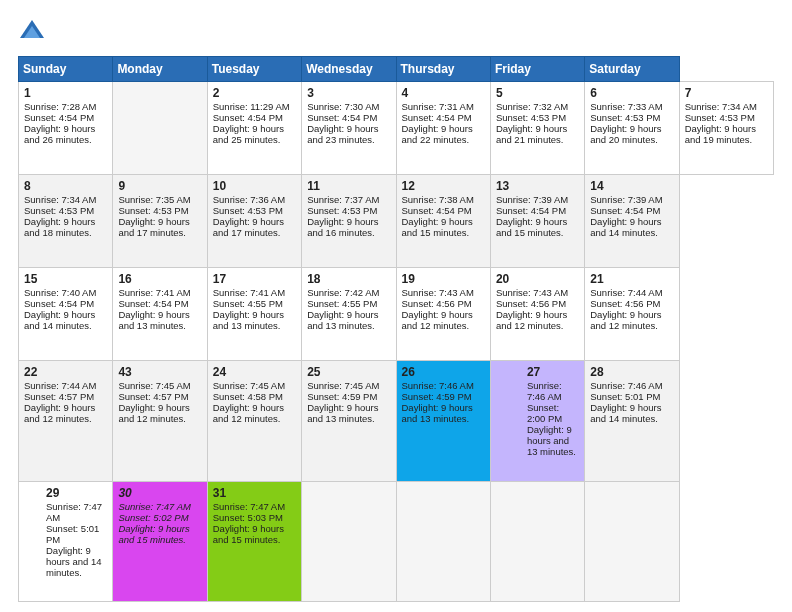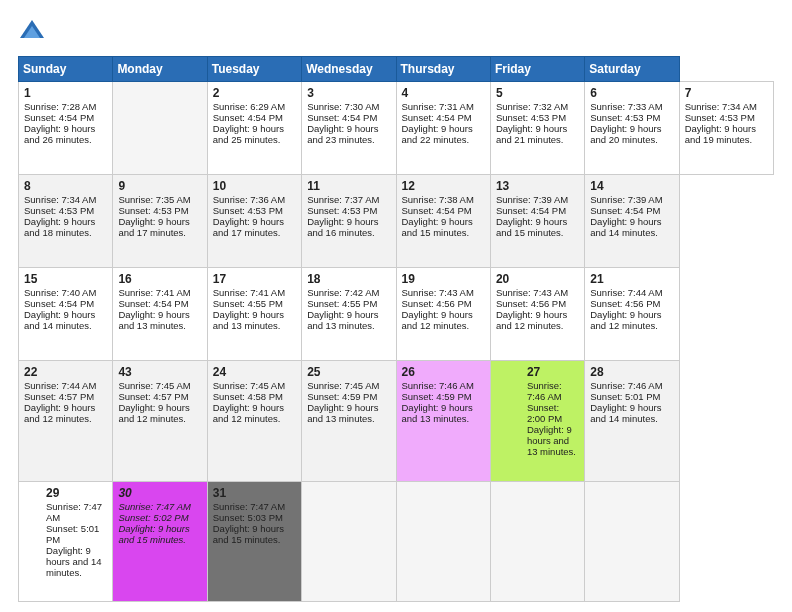--- a/index.html
+++ b/index.html
@@ -130,21 +130,21 @@
           <th>Wednesday</th>
           <th>Thursday</th>
           <th>Friday</th>
           <th>Saturday</th>
         </tr>
     </thead>
     <tbody id="calendar-body">
     <tr>
           <td style="background: rgb(255, 255, 255);"><span class="day-num">1</span><span>Sunrise: 7:28 AM</span><br><span>Sunset: 4:54 PM</span><br><span>Daylight: 9 hours and 26 minutes.</span></td>
           <td class="empty-cell" style="background: rgb(255, 255, 255);"></td>
-          <td style="background: rgb(255, 255, 255);"><span class="day-num">2</span><span>Sunrise: 6:29 AM</span><br><span>Sunset: 4:54 PM</span><br><span>Daylight: 9 hours and 25 minutes.</span></td>
+          <td style="background: rgb(255, 255, 255);"><span class="day-num">2</span><span>Sunrise: 11:29 AM</span><br><span>Sunset: 4:54 PM</span><br><span>Daylight: 9 hours and 25 minutes.</span></td>
           <td style="background: rgb(255, 255, 255);"><span class="day-num">3</span><span>Sunrise: 7:30 AM</span><br><span>Sunset: 4:54 PM</span><br><span>Daylight: 9 hours and 23 minutes.</span></td>
           <td style="background: rgb(255, 255, 255);"><span class="day-num">4</span><span>Sunrise: 7:31 AM</span><br><span>Sunset: 4:54 PM</span><br><span>Daylight: 9 hours and 22 minutes.</span></td>
           <td style="background: rgb(255, 255, 255);"><span class="day-num">5</span><span>Sunrise: 7:32 AM</span><br><span>Sunset: 4:53 PM</span><br><span>Daylight: 9 hours and 21 minutes.</span></td>
           <td style="background: rgb(255, 255, 255);"><span class="day-num">6</span><span>Sunrise: 7:33 AM</span><br><span>Sunset: 4:53 PM</span><br><span>Daylight: 9 hours and 20 minutes.</span></td>
           <td style="background: rgb(255, 255, 255);"><span class="day-num">7</span><span>Sunrise: 7:34 AM</span><br><span>Sunset: 4:53 PM</span><br><span>Daylight: 9 hours and 19 minutes.</span></td>
         </tr>
         <tr>
           <td style="background: rgb(242, 242, 242);"><span class="day-num">8</span><span>Sunrise: 7:34 AM</span><br><span>Sunset: 4:53 PM</span><br><span>Daylight: 9 hours and 18 minutes.</span></td>
           <td style="background: rgb(242, 242, 242);"><span class="day-num">9</span><span>Sunrise: 7:35 AM</span><br><span>Sunset: 4:53 PM</span><br><span>Daylight: 9 hours and 17 minutes.</span></td>
           <td style="background: rgb(242, 242, 242);"><span class="day-num">10</span><span>Sunrise: 7:36 AM</span><br><span>Sunset: 4:53 PM</span><br><span>Daylight: 9 hours and 17 minutes.</span></td>
@@ -160,28 +160,28 @@
           <td style="background: rgb(255, 255, 255); margin-top: 12px;"><span class="day-num">18</span><span>Sunrise: 7:42 AM</span><br><span>Sunset: 4:55 PM</span><br><span>Daylight: 9 hours and 13 minutes.</span></td>
           <td style="background: rgb(255, 255, 255);"><span class="day-num">19</span><span>Sunrise: 7:43 AM</span><br><span>Sunset: 4:56 PM</span><br><span>Daylight: 9 hours and 12 minutes.</span></td>
           <td style="background: rgb(255, 255, 255);"><span class="day-num">20</span><span>Sunrise: 7:43 AM</span><br><span>Sunset: 4:56 PM</span><br><span>Daylight: 9 hours and 12 minutes.</span></td>
           <td style="background: rgb(255, 255, 255);"><span class="day-num">21</span><span>Sunrise: 7:44 AM</span><br><span>Sunset: 4:56 PM</span><br><span>Daylight: 9 hours and 12 minutes.</span></td>
         </tr>
         <tr>
           <td style="background: rgb(242, 242, 242);"><span class="day-num">22</span><span>Sunrise: 7:44 AM</span><br><span>Sunset: 4:57 PM</span><br><span>Daylight: 9 hours and 12 minutes.</span></td>
           <td style="background: rgb(242, 242, 242);"><span class="day-num">43</span><span>Sunrise: 7:45 AM</span><br><span>Sunset: 4:57 PM</span><br><span>Daylight: 9 hours and 12 minutes.</span></td>
           <td style="background: rgb(242, 242, 242);"><span class="day-num">24</span><span>Sunrise: 7:45 AM</span><br><span>Sunset: 4:58 PM</span><br><span>Daylight: 9 hours and 12 minutes.</span></td>
           <td style="background: rgb(242, 242, 242);"><span class="day-num">25</span><span>Sunrise: 7:45 AM</span><br><span>Sunset: 4:59 PM</span><br><span>Daylight: 9 hours and 13 minutes.</span></td>
-          <td style="background: #f0abfc;"><span class="day-num">26</span><span>Sunrise: 7:46 AM</span><br><span>Sunset: 4:59 PM</span><br><span>Daylight: 9 hours and 13 minutes.</span></td>
-          <td style="background: #bef264; padding-left: 36px;"><span class="day-num">27</span><span>Sunrise: 7:46 AM</span><br><span>Sunset: 2:00 PM</span><br><span>Daylight: 9 hours and 13 minutes.</span></td>
+          <td style="background: #0ea5e9;"><span class="day-num">26</span><span>Sunrise: 7:46 AM</span><br><span>Sunset: 4:59 PM</span><br><span>Daylight: 9 hours and 13 minutes.</span></td>
+          <td style="background: #c4b5fd; padding-left: 36px;"><span class="day-num">27</span><span>Sunrise: 7:46 AM</span><br><span>Sunset: 2:00 PM</span><br><span>Daylight: 9 hours and 13 minutes.</span></td>
           <td style="background: rgb(242, 242, 242);"><span class="day-num">28</span><span>Sunrise: 7:46 AM</span><br><span>Sunset: 5:01 PM</span><br><span>Daylight: 9 hours and 14 minutes.</span></td>
         </tr>
         <tr>
           <td style="background: rgb(255, 255, 255); padding-left: 27px;"><span class="day-num">29</span><span>Sunrise: 7:47 AM</span><br><span>Sunset: 5:01 PM</span><br><span>Daylight: 9 hours and 14 minutes.</span></td>
           <td style="background: #d946ef; font-style: italic;"><span class="day-num">30</span><span>Sunrise: 7:47 AM</span><br><span>Sunset: 5:02 PM</span><br><span>Daylight: 9 hours and 15 minutes.</span></td>
-          <td style="background: #737373;"><span class="day-num">31</span><span>Sunrise: 7:47 AM</span><br><span>Sunset: 5:03 PM</span><br><span>Daylight: 9 hours and 15 minutes.</span></td>
+          <td style="background: #84cc16;"><span class="day-num">31</span><span>Sunrise: 7:47 AM</span><br><span>Sunset: 5:03 PM</span><br><span>Daylight: 9 hours and 15 minutes.</span></td>
           <td class="empty-cell" style="background: rgb(255, 255, 255);"></td>
           <td class="empty-cell" style="background: rgb(255, 255, 255);"></td>
           <td class="empty-cell" style="background: rgb(255, 255, 255);"></td>
           <td class="empty-cell" style="background: rgb(255, 255, 255);"></td>
         </tr>
       </tbody>
   </table>
 </div>
 
 </body></html>

